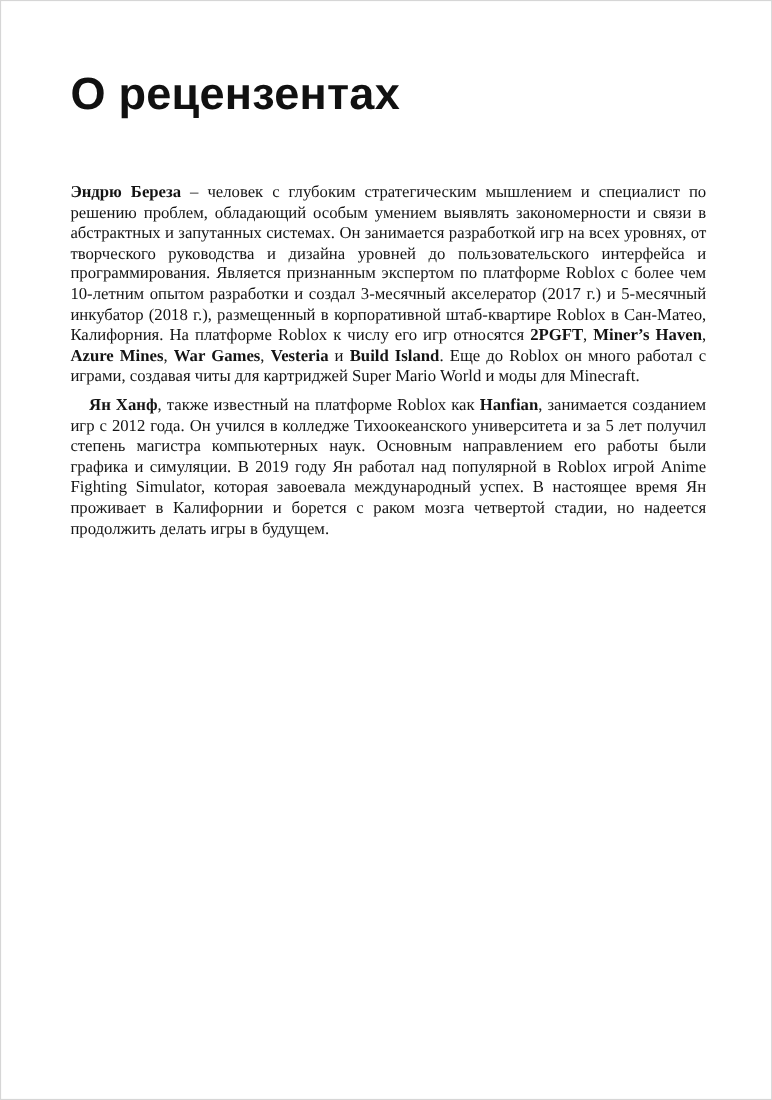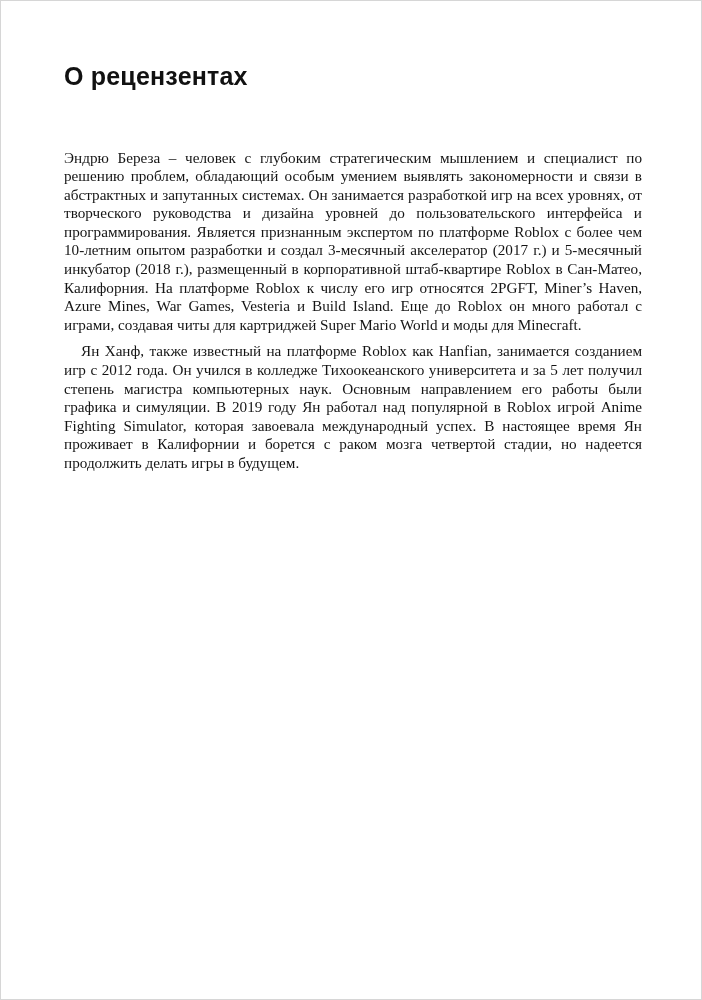--- a/index.html
+++ b/index.html
@@ -20,39 +20,39 @@
   }
   .content {
     position: absolute;
     left: 63px;
     top: 62px;
     width: 578px;
   }
   h1.title {
     font-family: "Liberation Sans", "DejaVu Sans", sans-serif;
     font-weight: 700;
-    font-size: 25px;
+    font-size: 41px;
     line-height: 1.1;
     letter-spacing: 0.2px;
     color: #111111;
     margin: 0 0 58px 0;
   }
   .body-text p {
     margin: 0 0 8px 0;
     font-size: 15.2px;
     line-height: 18.6px;
     text-align: justify;
     hyphens: auto;
     -webkit-hyphens: auto;
   }
   .body-text p.indent {
     text-indent: 17px;
   }
   .body-text strong {
-    font-weight: 400;
+    font-weight: 700;
   }
 </style>
 </head>
 <body>
 
 <div class="page">
   <div class="content">
     <h1 class="title">О рецензентах</h1>
     <div class="body-text">
         <p><strong>Эндрю Береза</strong><span> – человек с глубоким стратегическим мышлением и специалист по решению проблем, обладающий особым умением выявлять закономерности и связи в абстрактных и запутанных системах. Он занимается разработкой игр на всех уровнях, от творческого руководства и дизайна уровней до пользовательского интерфейса и программирования. Является признанным экспертом по платформе Roblox с более чем 10-летним опытом разработки и создал 3-месячный акселератор (2017 г.) и 5-месячный инкубатор (2018 г.), размещенный в корпоративной штаб-квартире Roblox в Сан-Матео, Калифорния. На платформе Roblox к числу его игр относятся </span><strong>2PGFT</strong><span>, </span><strong>Miner’s Haven</strong><span>, </span><strong>Azure Mines</strong><span>, </span><strong>War Games</strong><span>, </span><strong>Vesteria</strong><span> и </span><strong>Build Island</strong><span>. Еще до Roblox он много работал с играми, создавая читы для картриджей Super Mario World и моды для Minecraft.</span></p>

